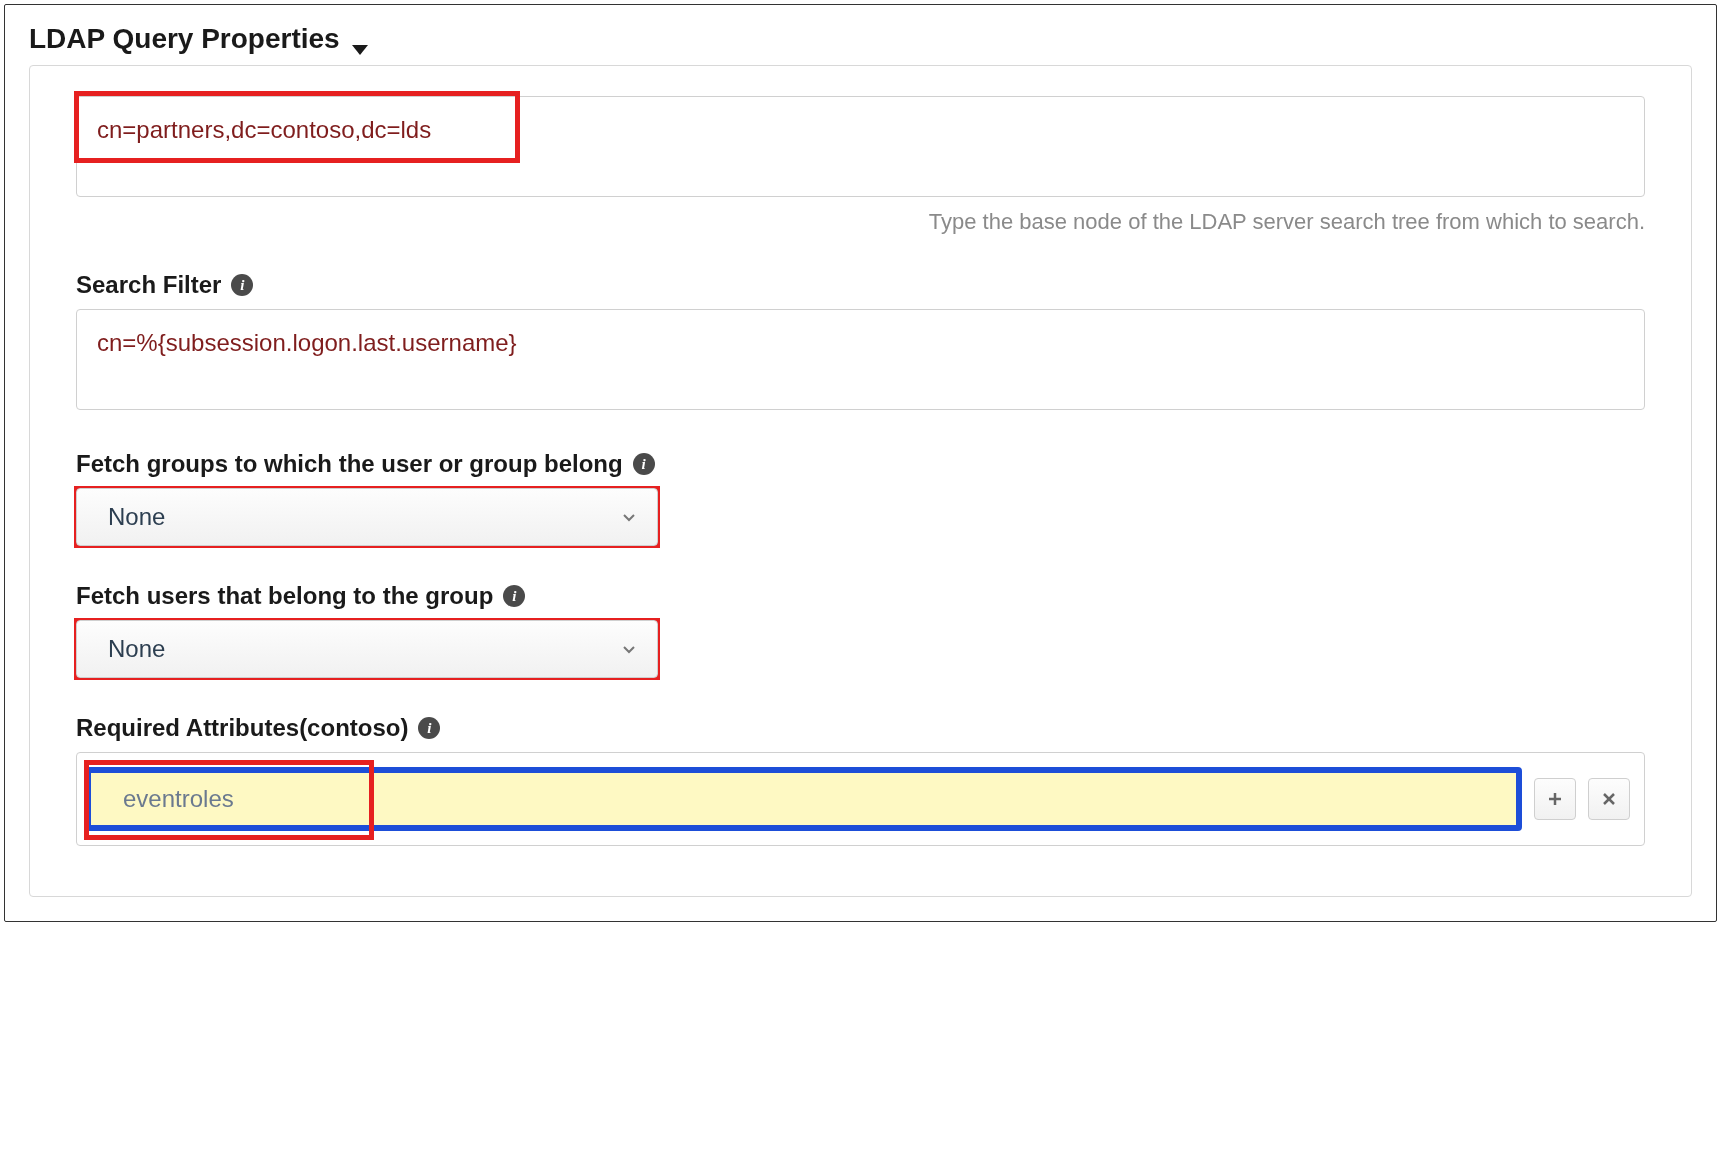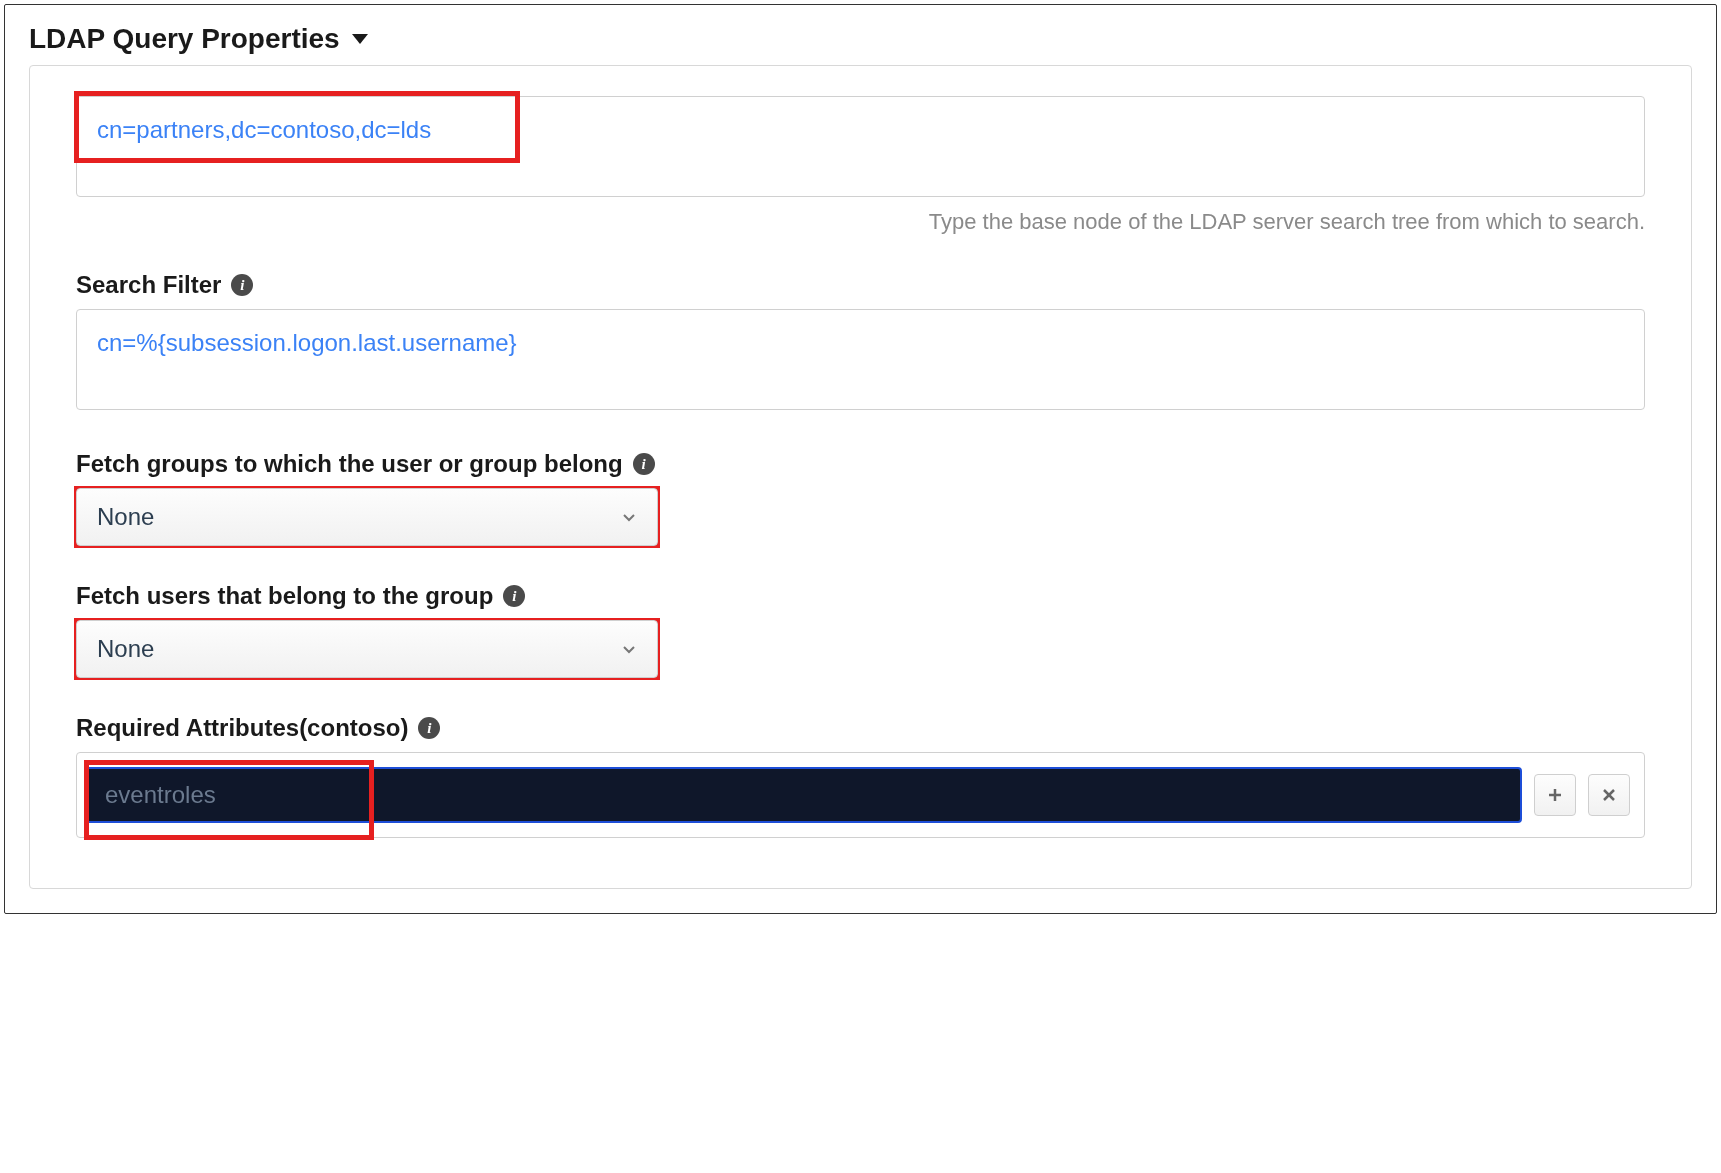--- a/index.html
+++ b/index.html
@@ -15,21 +15,21 @@
     .panel {
       border: 1px solid #333;
       border-radius: 2px;
       margin: 4px;
       padding: 0;
       width: calc(100% - 8px);
     }
     .panel-header {
       padding: 18px 24px 10px 24px;
       display: flex;
-      align-items: center;
+      align-items: flex-end;
       gap: 12px;
     }
     .panel-title {
       font-size: 28px;
       font-weight: 700;
       color: #1a1a1a;
     }
     .collapse-caret {
       width: 0;
       height: 0;
@@ -71,21 +71,21 @@
       font-weight: 700;
       font-style: italic;
       font-family: Georgia, serif;
     }
     .text-area {
       width: 100%;
       border: 1px solid #d0d0d0;
       border-radius: 4px;
       padding: 16px 20px;
       font-size: 24px;
-      color: #3b82f6;
+      color: #7f1d1d;
       background: #fff;
       min-height: 100px;
       resize: none;
       font-family: inherit;
       line-height: 1.4;
     }
     .help-text {
       font-size: 22px;
       color: #8a8a8a;
       margin-top: 8px;
@@ -93,21 +93,21 @@
     }
     .select-wrap {
       width: 582px;
     }
     .select-field {
       width: 100%;
       height: 58px;
       border: 1px solid #cfcfcf;
       border-radius: 4px;
       background: linear-gradient(to bottom, #fdfdfd 0%, #f1f1f1 100%);
-      padding: 0 48px 0 20px;
+      padding: 0 48px 0 31px;
       font-size: 24px;
       color: #2c3e50;
       cursor: pointer;
       display: flex;
       align-items: center;
       justify-content: space-between;
       position: relative;
     }
     .select-chevron {
       position: absolute;
@@ -125,26 +125,26 @@
     .attr-row {
       border: 1px solid #d0d0d0;
       border-radius: 4px;
       padding: 14px 14px 14px 8px;
       display: flex;
       align-items: center;
       gap: 12px;
     }
     .attr-input {
       flex: 1;
-      border: 2px solid #1d4ed8;
-      border-radius: 4px;
-      padding: 12px 18px;
+      border: 6px solid #1d4ed8;
+      border-radius: 4px;
+      padding: 12px 32px;
       font-size: 24px;
       color: #6b7a8f;
-      background: #0f172a;
+      background: #fef9c3;
       font-family: inherit;
     }
     .icon-btn {
       width: 42px;
       height: 42px;
       border: 1px solid #cfcfcf;
       border-radius: 4px;
       background: linear-gradient(to bottom, #fdfdfd 0%, #f1f1f1 100%);
       display: flex;
       align-items: center;

